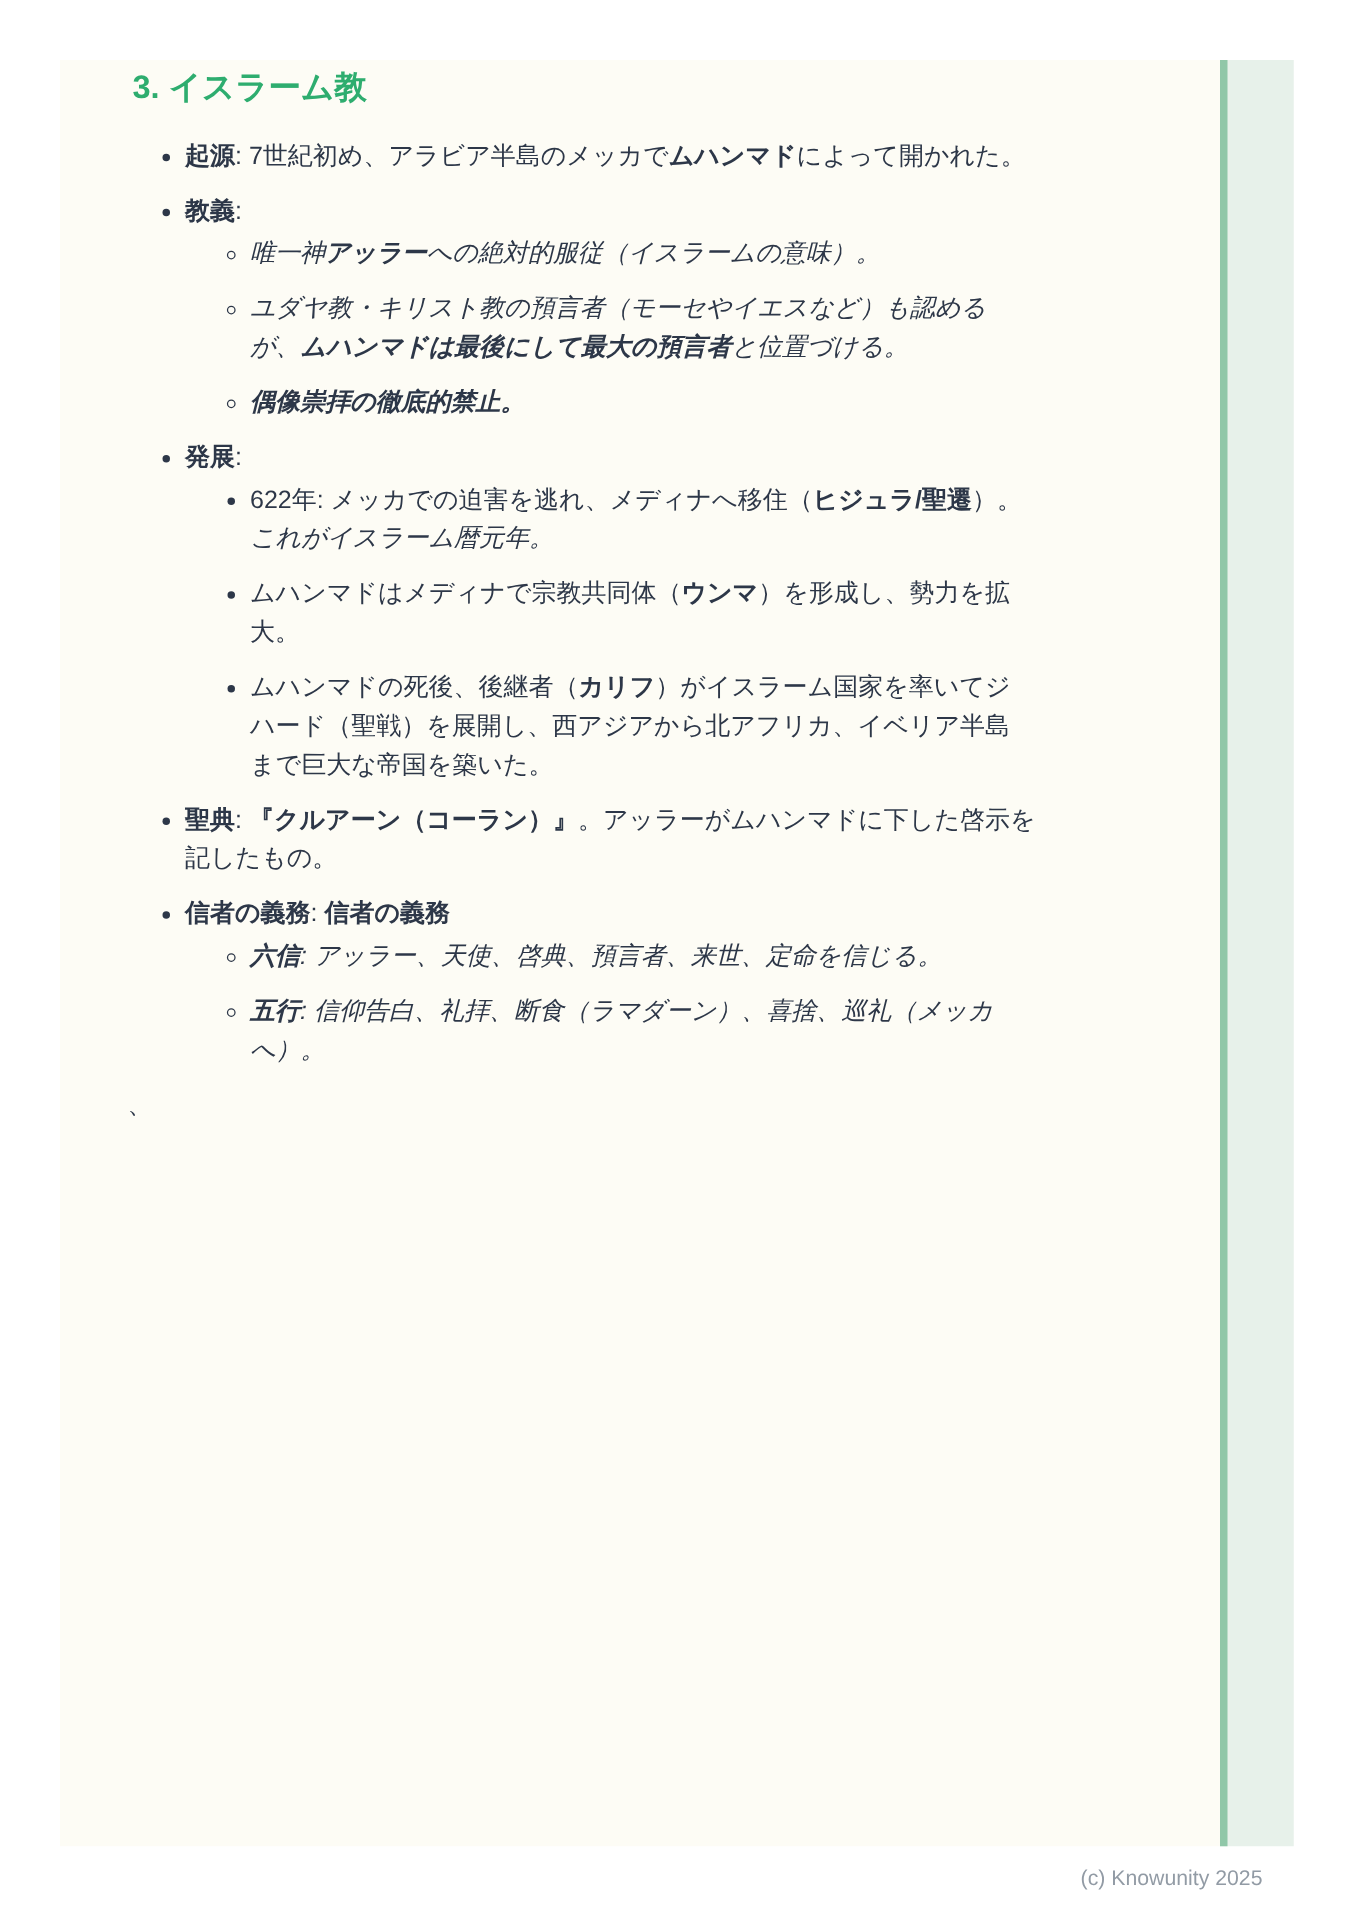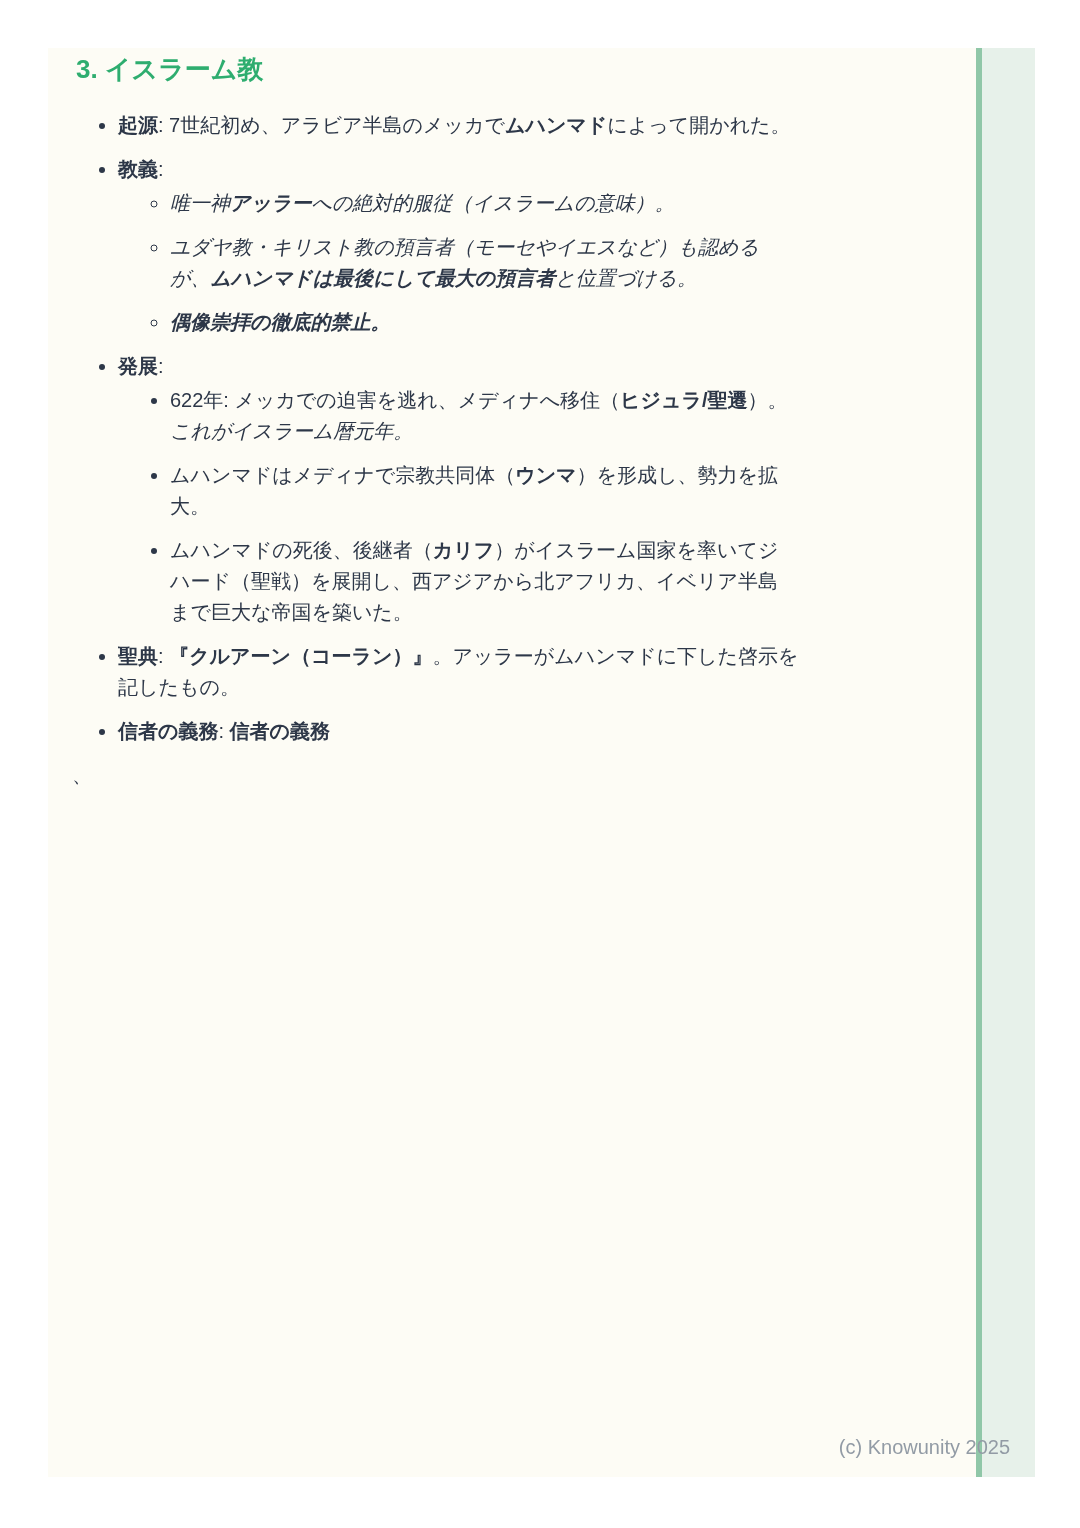--- a/index.html
+++ b/index.html
@@ -22,42 +22,42 @@
   .page{
     position:absolute;left:48px;top:48px;width:928px;height:1429px;
     background:var(--page-bg);
   }
   .green-panel{
     position:absolute;left:976px;top:48px;width:59px;height:1429px;
     background:var(--panel-light-green);
     border-left:6px solid var(--panel-stripe-green);
   }
   .content{
-    position:absolute;left:76px;top:54px;width:740px;
+    position:absolute;left:106px;top:54px;width:740px;
     font-size:20px;line-height:31px;
   }
   h2.title{
     margin:0 0 26px 0;
     font-size:26px;line-height:30px;font-weight:700;
     color:var(--heading-green);
   }
   ul{margin:12px;}
   ul.l1{list-style:disc;padding:0 0 0 30px;}
   ul.l1 > li{margin-bottom:13px;}
   ul.sub{margin-top:3px;padding-left:40px;}
   ul.sub > li{margin-bottom:13px;}
   ul.sub.circle{list-style:circle;font-style:italic;}
   ul.sub.disc{list-style:disc;}
   li::marker{color:var(--text);}
   .runs .b{font-weight:700;}
   .runs .i{font-style:italic;}
   .stray{margin:7px 0 0 -4px;font-size:20px;line-height:31px;}
   .footer{
-    position:absolute;top:1437px;right:70px;z-index:2;
-    font-size:20px;line-height:20px;color:var(--footer-gray);
+    position:absolute;top:1493px;right:70px;z-index:2;
+    font-size:17px;line-height:20px;color:var(--footer-gray);
   }
 </style>
 </head>
 <body>
 
 <div class="page"></div>
 <div class="green-panel"></div>
 
 <div class="content">
   <h2 class="title">3. イスラーム教</h2>
@@ -97,20 +97,28 @@
         </li>
       </ul>
     </li>
 
     <li>
       <span class="runs"><span class="b">聖典</span><span>: </span><span class="b">『クルアーン（コーラン）』</span><span>。アッラーがムハンマドに下した啓示を記したもの。</span></span>
     </li>
 
     <li>
       <span class="runs"><span class="b">信者の義務</span><span>: </span><span class="b">信者の義務</span></span>
+      <ul class="sub circle">
+        <li>
+          <span class="runs"><span class="b">六信</span><span>: アッラー、天使、啓典、預言者、来世、定命を信じる。</span></span>
+        </li>
+        <li>
+          <span class="runs"><span class="b">五行</span><span>: 信仰告白、礼拝、断食（ラマダーン）、喜捨、巡礼（メッカへ）。</span></span>
+        </li>
+      </ul>
     </li>
 
   </ul>
 
   <div class="stray">、</div>
 </div>
 
 <div class="footer">(c) Knowunity 2025</div>
 
 </body></html>

